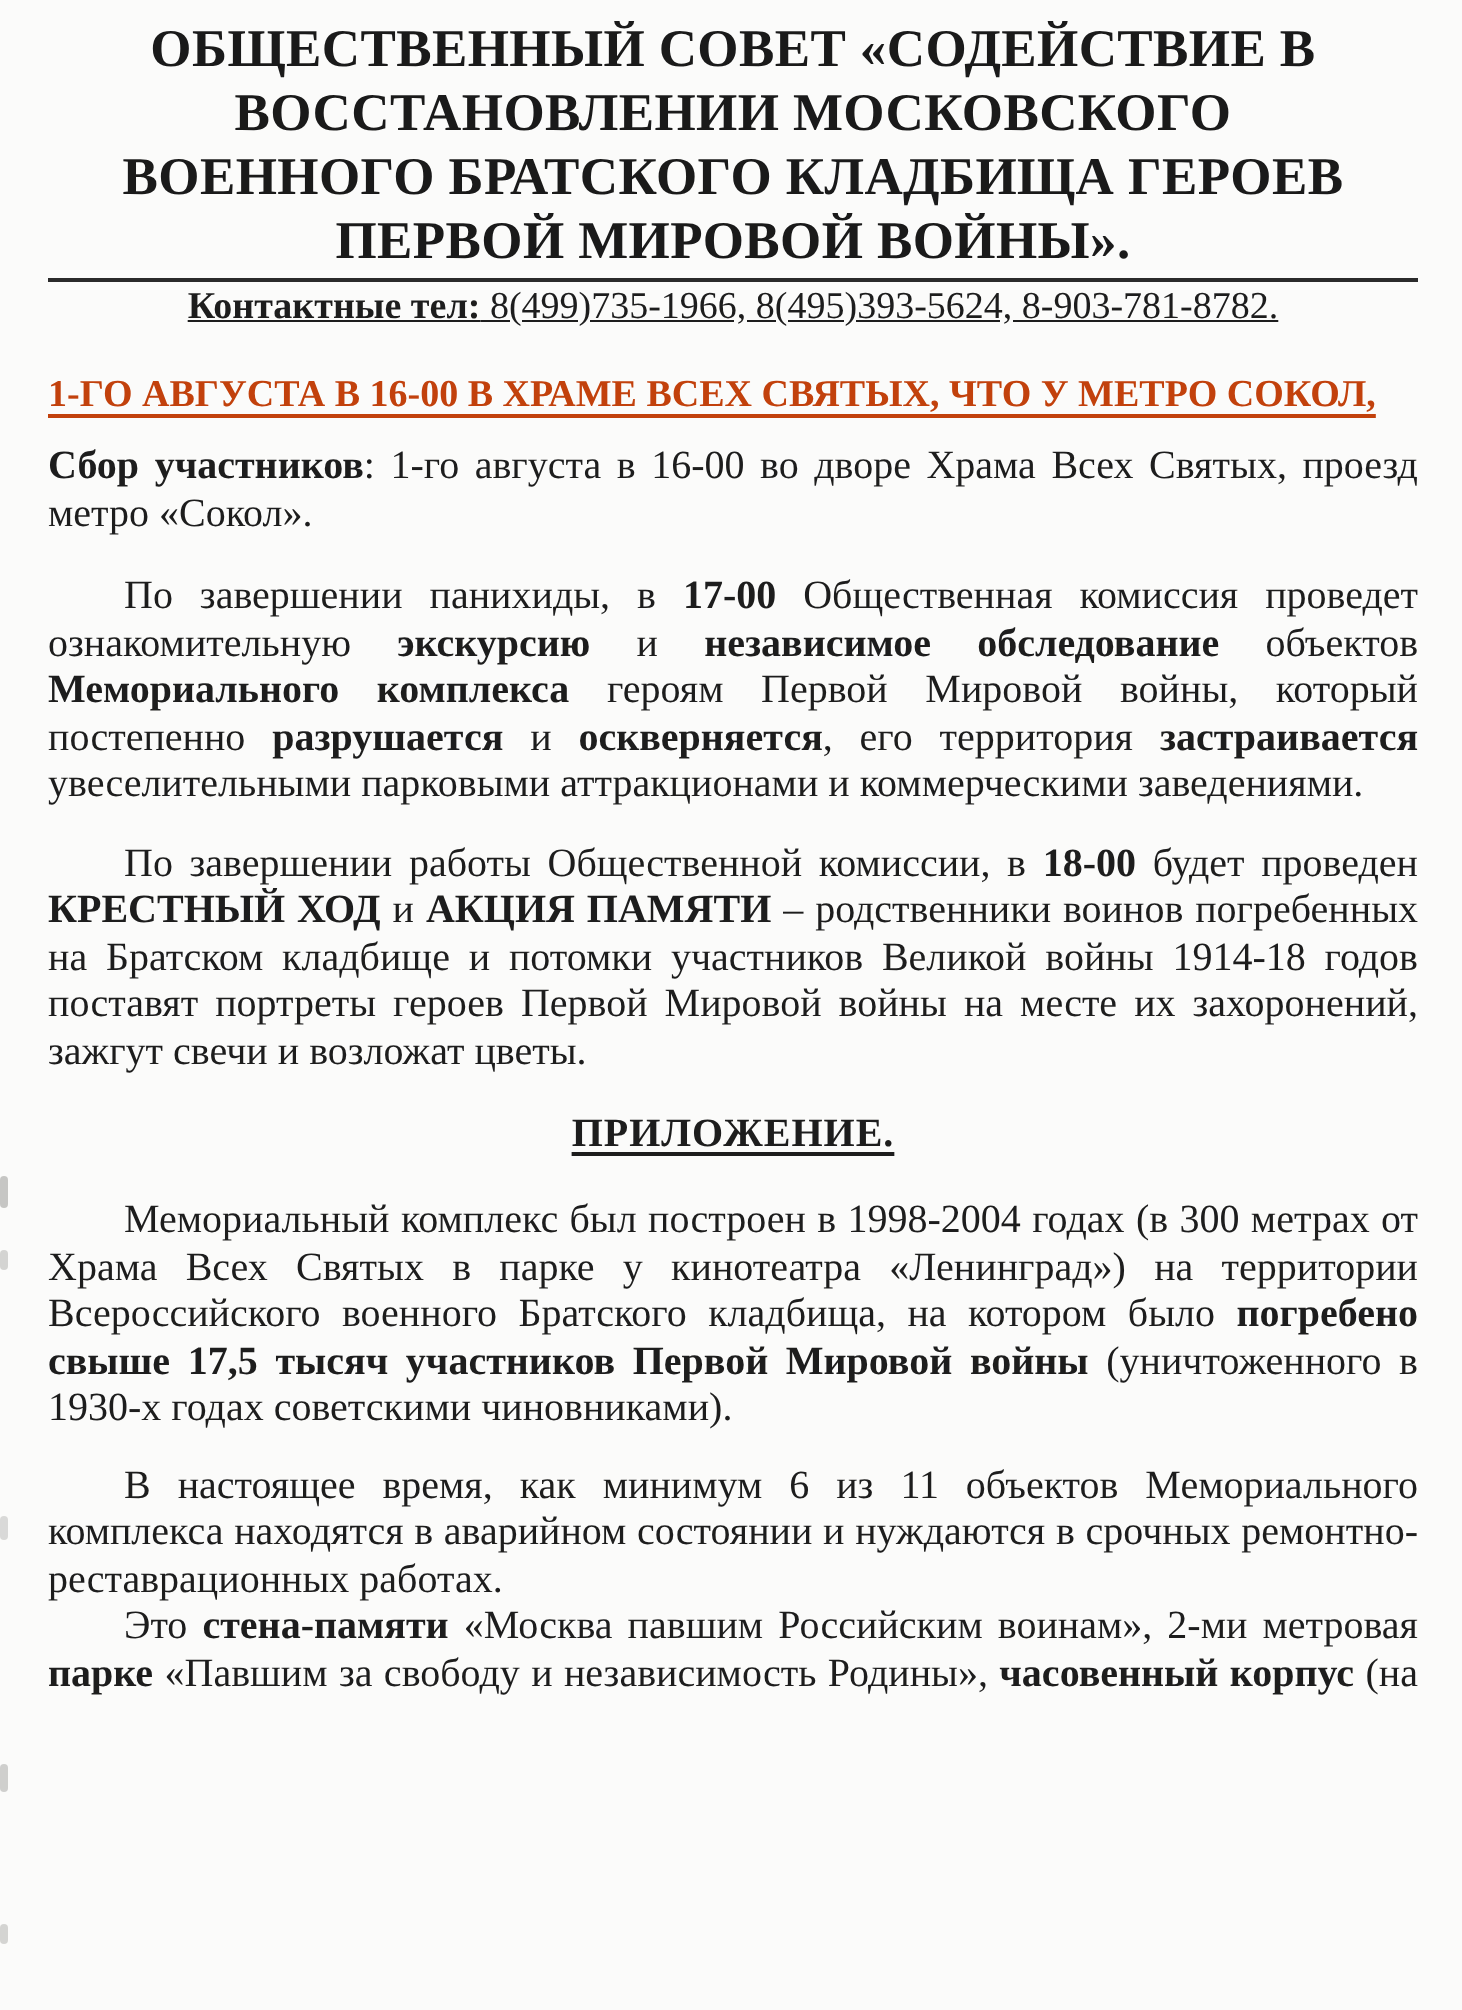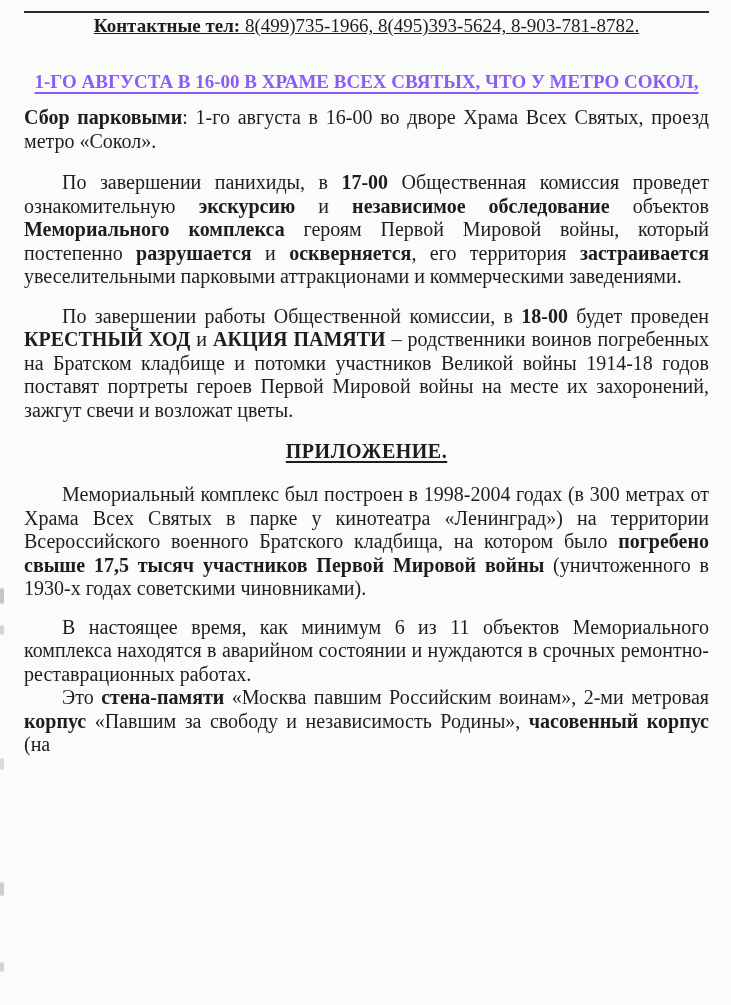--- a/index.html
+++ b/index.html
@@ -24,24 +24,24 @@
     margin: 3px 0 2px 0;
   }
   .contact {
     text-align: center; font-size: 19px; line-height: 22px;
     margin: 0;
     text-decoration: underline;
   }
   .contact .b { font-weight: bold; }
 
   .announcement {
-    margin-top: 30px;
-    text-align: center; font-weight: bold;
+    margin-top: 18px;
+    font-weight: bold;
     font-size: 19px; line-height: 29px;
-    color: #8b5cf6;
+    color: #c2410c;
   }
   .announcement div {
     text-decoration: underline;
     text-decoration-thickness: 2px;
     text-underline-offset: 4px;
   }
 
   .body-text { font-size: 20px; line-height: 23.5px; }
   .para { margin: 0; text-align: justify; }
   .para.indent { text-indent: 38px; }
@@ -68,39 +68,45 @@
   .artifact.a2 { top: 625px; height: 10px; opacity: .4; }
   .artifact.a3 { top: 758px; height: 12px; opacity: .35; }
   .artifact.a4 { top: 882px; height: 14px; opacity: .45; }
   .artifact.a5 { top: 962px; height: 10px; opacity: .4; }
 </style>
 </head>
 <body style="--ink: #1d1d1d; --paper: #fbfbfa;">
 
 <div class="page">
 
+  <div class="doc-title">
+      <div>ОБЩЕСТВЕННЫЙ СОВЕТ «СОДЕЙСТВИЕ В</div>
+      <div>ВОССТАНОВЛЕНИИ МОСКОВСКОГО</div>
+      <div>ВОЕННОГО БРАТСКОГО КЛАДБИЩА ГЕРОЕВ</div>
+      <div>ПЕРВОЙ МИРОВОЙ ВОЙНЫ».</div>
+    </div>
 
   <hr class="rule">
 
   <p class="contact">
     <span class="b">Контактные тел:</span><span> 8(499)735-1966, 8(495)393-5624, 8-903-781-8782.</span>
   </p>
 
   <div class="announcement">
       <div>1-ГО АВГУСТА В 16-00 В ХРАМЕ ВСЕХ СВЯТЫХ, ЧТО У МЕТРО СОКОЛ,</div>
     </div>
 
   <div class="body-text">
-      <p class="para" style="margin-top: 10px;"><span class="b">Сбор парковыми</span><span>: 1-го августа в 16-00 во дворе Храма Всех Святых, проезд метро «Сокол».</span><br></p>
+      <p class="para" style="margin-top: 10px;"><span class="b">Сбор участников</span><span>: 1-го августа в 16-00 во дворе Храма Всех Святых, проезд метро «Сокол».</span><br></p>
       <p class="para indent" style="margin-top: 18px;"><span>По завершении панихиды, в </span><span class="b">17-00</span><span> Общественная комиссия проведет ознакомительную </span><span class="b">экскурсию</span><span> и </span><span class="b">независимое обследование</span><span> объектов </span><span class="b">Мемориального комплекса</span><span> героям Первой Мировой войны, который постепенно </span><span class="b">разрушается</span><span> и </span><span class="b">оскверняется</span><span>, его территория </span><span class="b">застраивается</span><span> увеселительными парковыми аттракционами и коммерческими заведениями.</span></p>
       <p class="para indent" style="margin-top: 16px;"><span>По завершении работы Общественной комиссии, в </span><span class="b">18-00</span><span> будет проведен </span><span class="b">КРЕСТНЫЙ ХОД</span><span> и </span><span class="b">АКЦИЯ ПАМЯТИ</span><span> – родственники воинов погребенных на Братском кладбище и потомки участников Великой войны 1914-18 годов поставят портреты героев Первой Мировой войны на месте их захоронений, зажгут свечи и возложат цветы.</span></p>
       <p class="para appendix-heading" style="margin-top: 17px;"><span class="b u">ПРИЛОЖЕНИЕ.</span></p>
       <p class="para indent" style="margin-top: 20px;"><span>Мемориальный комплекс был построен в 1998-2004 годах (в 300 метрах от Храма Всех Святых в парке у кинотеатра «Ленинград») на территории Всероссийского военного Братского кладбища, на котором было </span><span class="b">погребено свыше 17,5 тысяч участников Первой Мировой войны</span><span> (уничтоженного в 1930-х годах советскими чиновниками).</span></p>
       <p class="para indent" style="margin-top: 15px;"><span>В настоящее время, как минимум 6 из 11 объектов Мемориального комплекса находятся в аварийном состоянии и нуждаются в срочных ремонтно-реставрационных работах.</span></p>
-      <p class="para indent justify-last" style="margin-top: 0px;"><span>Это </span><span class="b">стена-памяти</span><span> «Москва павшим Российским воинам», 2-ми метровая </span><span class="b">корпус</span><span> «Павшим за свободу и независимость Родины», </span><span class="b">часовенный корпус</span><span> (на</span></p>
+      <p class="para indent justify-last" style="margin-top: 0px;"><span>Это </span><span class="b">стена-памяти</span><span> «Москва павшим Российским воинам», 2-ми метровая </span><span class="b">парке</span><span> «Павшим за свободу и независимость Родины», </span><span class="b">часовенный корпус</span><span> (на</span></p>
     </div>
 
 </div>
 
 <div class="artifact a1"></div>
 <div class="artifact a2"></div>
 <div class="artifact a3"></div>
 <div class="artifact a4"></div>
 <div class="artifact a5"></div>
 

